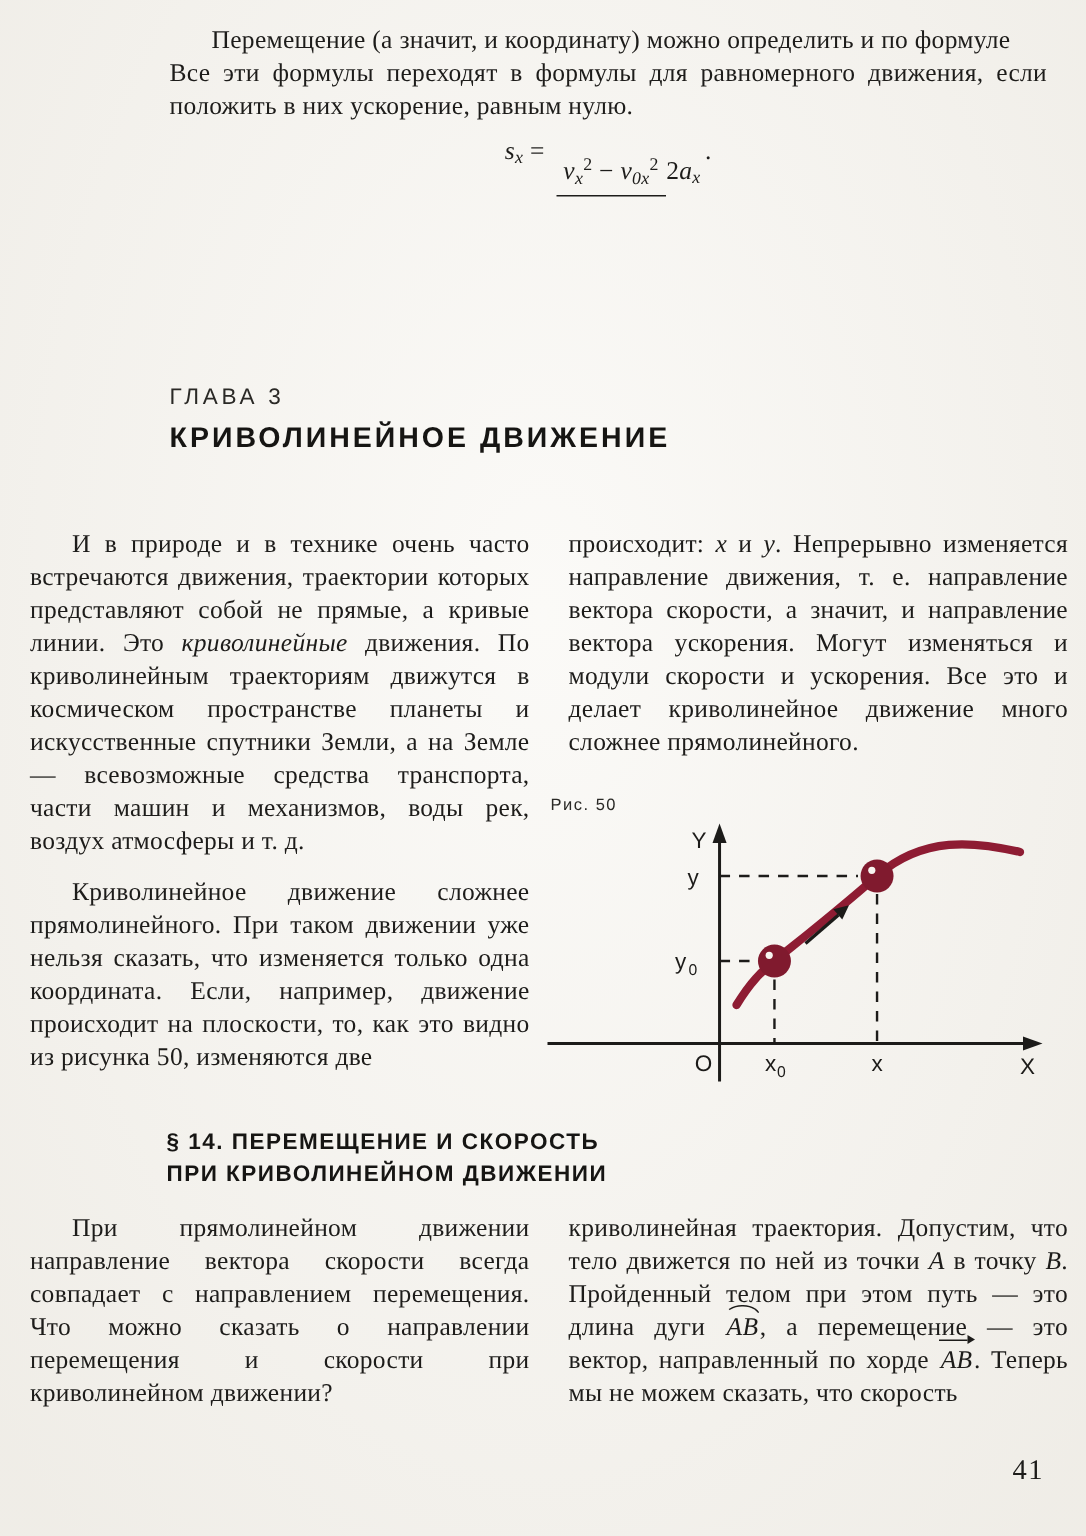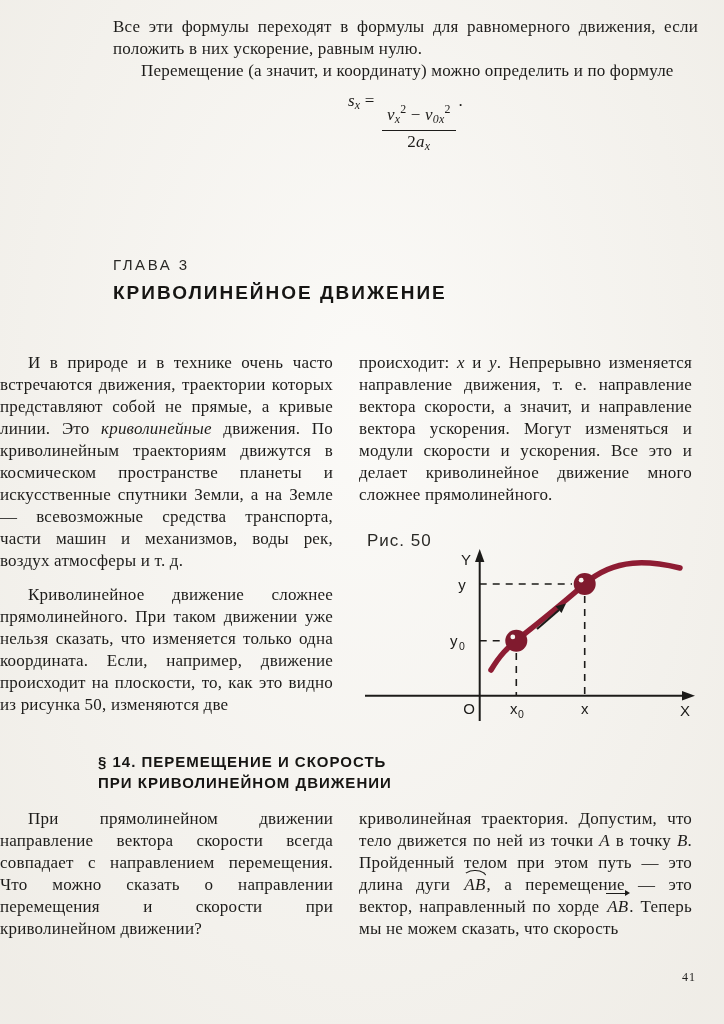--- a/index.html
+++ b/index.html
@@ -12,66 +12,66 @@
     color:#1d1c1a;
     font-family:"Liberation Serif", serif;
     overflow:hidden;
   }
   
   .body-text{font-size:17px;line-height:22px;text-align:justify;letter-spacing:.2px;}
   .para{margin:0;}
   .para.indent{text-indent:28px;}
   .top-block{position:absolute;left:113px;top:16px;width:585px;}
   .formula-row{text-align:center;margin:9px 0 7px 0;font-size:17px;line-height:20px;}
-  .frac{display:inline-flex;flex-direction:column;align-items:center;vertical-align:-14px;margin:0 3px;}
+  .frac{display:inline-flex;flex-direction:row;align-items:center;vertical-align:-14px;margin:0 3px;}
   .frac .num{border-bottom:1.4px solid #1d1c1a;padding:0 5px 1px 5px;}
   .frac .den{padding-top:1px;}
   .seg-i{font-style:italic;}
   .seg-b{font-weight:bold;}
   .seg-sub{font-size:70%;vertical-align:-0.25em;font-style:italic;}
   .seg-sup{font-size:70%;vertical-align:0.55em;}
   .seg-vec{font-style:italic;position:relative;display:inline-block;padding:0 1px;}
   .seg-vec::before{content:"";position:absolute;top:-2px;left:1px;right:4px;border-top:1.3px solid #1d1c1a;}
   .seg-vec::after{content:"";position:absolute;top:-5px;right:0;border-style:solid;border-color:transparent;border-left-color:#1d1c1a;border-width:3px 0 3px 5px;}
   .seg-arc{font-style:italic;position:relative;display:inline-block;padding:0 1px;}
   .seg-arc::before{content:"";position:absolute;top:-4px;left:0;right:0;height:6px;border:1.4px solid transparent;border-top-color:#1d1c1a;border-radius:50% 50% 0 0/100% 100% 0 0;}
   .seg-vecw{font-style:italic;position:relative;display:inline-block;padding:0 1px;}
   .seg-vecw::before{content:"";position:absolute;top:-3px;left:0;right:4px;border-top:1.3px solid #1d1c1a;}
   .seg-vecw::after{content:"";position:absolute;top:-6px;right:-1px;border-style:solid;border-color:transparent;border-left-color:#1d1c1a;border-width:3px 0 3px 5px;}
   
   .chapter{position:absolute;left:113px;top:256px;font-family:"Liberation Sans",sans-serif;}
   .chapter-kicker{font-size:15px;letter-spacing:2.5px;color:#2a2926;margin:0 0 9px 0;}
   .chapter-title{font-size:19px;font-weight:bold;letter-spacing:2px;color:#161513;margin:0 0 28px 0;}
   .chapter-subtitle{font-size:14px;font-weight:bold;letter-spacing:1px;color:#1b1a18;margin:0;}
-  .section-heading{position:absolute;left:98px;top:751px;font-family:"Liberation Sans",sans-serif;
+  .section-heading{position:absolute;left:111px;top:751px;font-family:"Liberation Sans",sans-serif;
     font-size:15px;font-weight:bold;letter-spacing:1px;line-height:21px;color:#161513;}
   
-  .cols{position:absolute;left:0;width:692px;display:flex;gap:26px;}
+  .cols{position:absolute;left:20px;width:692px;display:flex;gap:26px;}
   .cols .col{flex:1;min-width:0;}
   .cols .col .para + .para{margin-top:12px;}
   #cols1{top:352px;}
   #cols2{top:808px;align-items:flex-end;}
   
   .figure{position:absolute;left:358px;top:524px;width:354px;height:218px;}
   .figure-caption{position:absolute;left:9px;top:7px;font-family:"Liberation Sans",sans-serif;
-    font-size:17px;letter-spacing:1px;color:#2a2926;}
+    font-size:11px;letter-spacing:1px;color:#2a2926;}
   .figure svg{position:absolute;left:0;top:0;}
   .fig-label{font-family:"Liberation Sans",sans-serif;font-size:15px;fill:#1c1b19;}
   .fig-label-sub{font-family:"Liberation Sans",sans-serif;font-size:10.5px;fill:#1c1b19;}
   
-  .page-number{position:absolute;right:28px;top:970px;font-size:12px;letter-spacing:1px;color:#1d1c1a;}
+  .page-number{position:absolute;right:28px;top:970px;font-size:19px;letter-spacing:1px;color:#1d1c1a;}
 </style>
 </head>
 <body>
 
 <div class="page">
 
   <div class="top-block body-text">
+    <p class="para indent">Перемещение (а значит, и координату) можно определить и по формуле</p>
     <p class="para">Все эти формулы переходят в формулы для равномерного движения, если положить в них ускорение, равным нулю.</p>
-    <p class="para indent">Перемещение (а значит, и координату) можно определить и по формуле</p>
     <div class="formula-row">
       <span><span class="seg-i">s</span><span class="seg-sub">x</span><span> = </span></span><span class="frac">
           <span class="num"><span class="seg-i">v</span><span class="seg-sub">x</span><span class="seg-sup">2</span><span> − </span><span class="seg-i">v</span><span class="seg-sub">0x</span><span class="seg-sup">2</span></span>
           <span class="den"><span>2</span><span class="seg-i">a</span><span class="seg-sub">x</span></span>
         </span><span>.</span>
     </div>
   </div>
 
   <div class="chapter">
     <p class="chapter-kicker">ГЛАВА 3</p>

